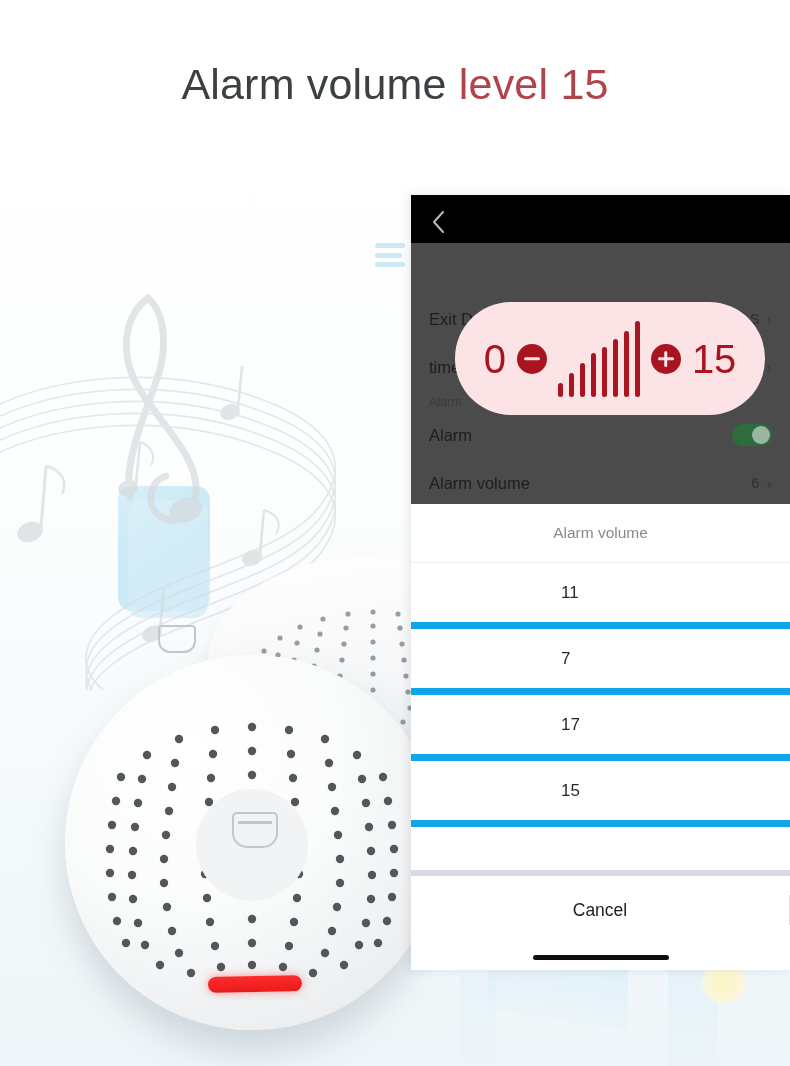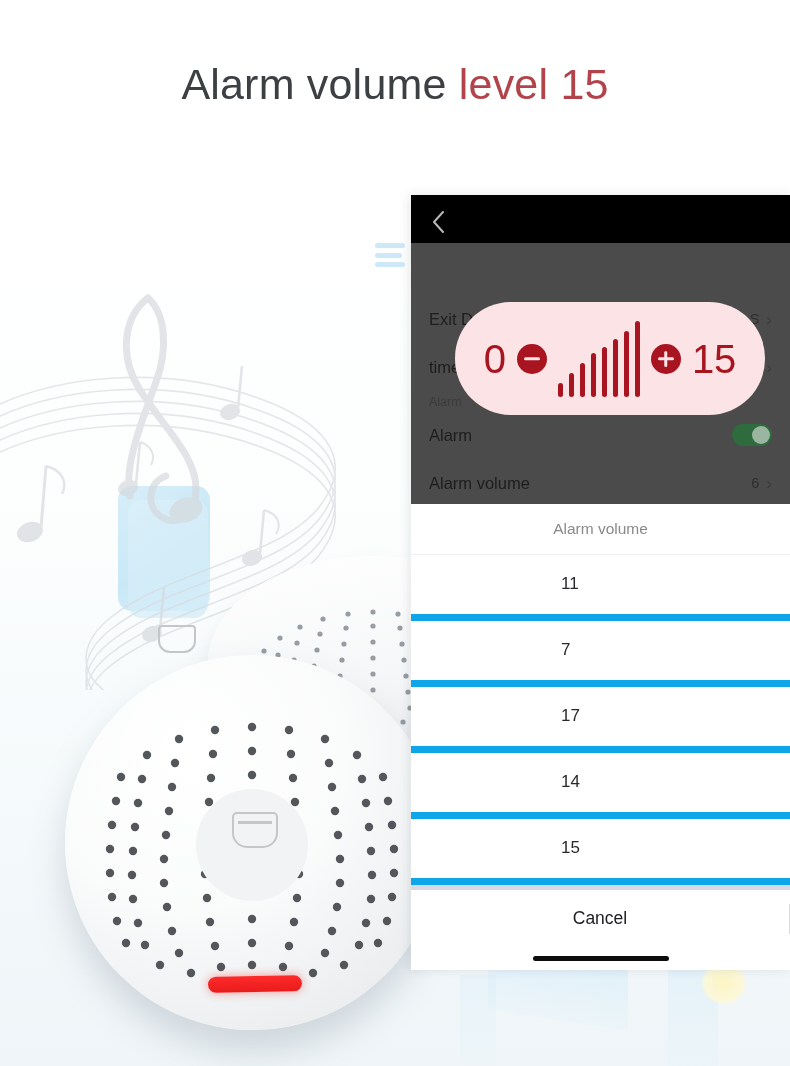--- a/index.html
+++ b/index.html
@@ -716,21 +716,20 @@
         <span class="vol-num">15</span>
       </div>
     </div>
 
     <div class="picker">
       <div class="picker-title">Alarm volume</div>
       <div class="picker-list">
         <div class="picker-item">11</div>
         <div class="picker-item">7</div>
         <div class="picker-item">17</div>
-        <div class="picker-item">14</div>
         <div class="picker-item">15</div>
       </div>
       <div class="picker-divider"></div>
       <div class="picker-actions">
         <div class="btn">Cancel</div>
         <div class="sep"></div>
       </div>
       <div class="home-bar-wrap">
         <div class="home-bar"></div>
       </div>

